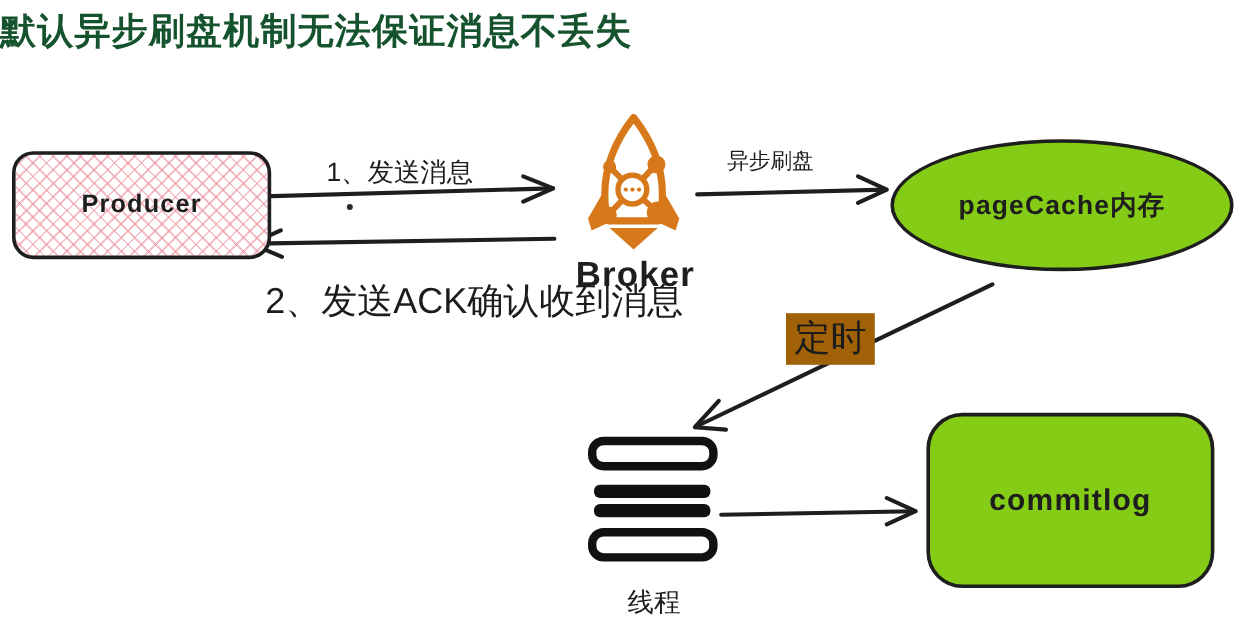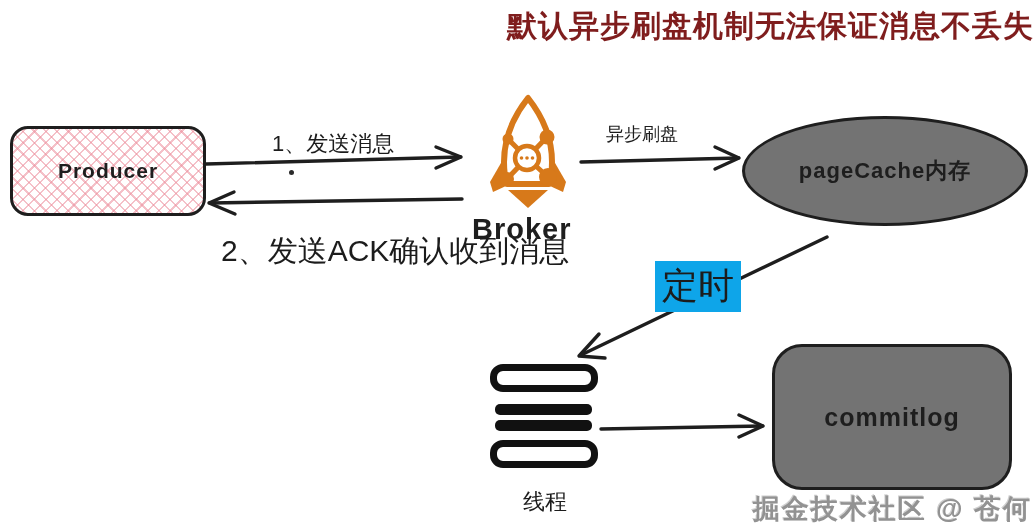--- a/index.html
+++ b/index.html
@@ -1,47 +1,47 @@
 <!DOCTYPE html>
 <html><head>
 <meta charset="utf-8">
 <style>
   html,body{margin:0;padding:0;background:#ffffff;}
   .canvas{
     position:relative;width:1034px;height:531px;background:#ffffff;
     font-family:"Liberation Sans","DejaVu Sans",sans-serif;overflow:hidden;
   }
   .title{
-    position:absolute;left:0;top:6px;width:1034px;margin:0;text-align:right;
-    font-size:30px;font-weight:700;color:#7f1d1d;letter-spacing:1px;
+    position:absolute;left:0;top:6px;width:1034px;margin:0;text-align:left;
+    font-size:30px;font-weight:700;color:#14532d;letter-spacing:1px;
   }
   .arrows{position:absolute;left:0;top:0;z-index:1;}
   .arrows path{stroke:#1e1e1e;stroke-width:3.4;fill:none;stroke-linecap:round;stroke-linejoin:round;}
   .node{
     position:absolute;border:3.4px solid #1e1e1e;box-sizing:border-box;
-    display:flex;align-items:center;justify-content:center;z-index:2;background:#737373;
+    display:flex;align-items:center;justify-content:center;z-index:2;background:#84cc16;
   }
   .hand{font-weight:600;color:#1e1e1e;letter-spacing:1px;}
   .producer{
-    left:10px;top:126px;width:196px;height:90px;border-radius:18px;
+    left:10px;top:126px;width:216px;height:90px;border-radius:18px;
     background-color:#fff;
     background-image:
       repeating-linear-gradient(45deg, rgba(236,142,156,0.55) 0 1.6px, transparent 1.6px 8px),
       repeating-linear-gradient(-45deg, rgba(236,142,156,0.55) 0 1.6px, transparent 1.6px 8px);
     font-size:21px;
   }
   .pagecache{left:742px;top:116px;width:286px;height:110px;border-radius:50%;font-size:22px;}
   .commitlog{left:772px;top:344px;width:240px;height:146px;border-radius:30px;font-size:25px;align-items:center;}
   .edge-label{position:absolute;z-index:2;font-weight:400;color:#1c1c1c;white-space:nowrap;}
   .send-label{left:272px;top:129px;font-size:22px;}
   .ack-label{left:221px;top:215px;font-size:30px;margin-top:16px;}
   .flush-label{left:606px;top:122px;font-size:18px;}
-  .timer-label{left:655px;top:261px;font-size:36px;background:#0ea5e9;padding:1px 7px;}
+  .timer-label{left:655px;top:261px;font-size:30px;background:#a16207;padding:1px 7px;}
   .thread-label{left:505px;top:487px;width:80px;text-align:center;font-size:22px;}
-  .broker-label{position:absolute;left:472px;top:213px;width:115px;text-align:left;
+  .broker-label{position:absolute;left:472px;top:213px;width:115px;text-align:center;
     font-size:29px;z-index:2;}
   .rocket{position:absolute;left:478px;top:94px;width:92px;height:116px;z-index:2;}
   .thread-icon{position:absolute;left:490px;top:364px;width:108px;height:104px;z-index:2;}
   .tbar-outline{position:absolute;left:0;width:108px;height:28px;border:7.5px solid #111;
     border-radius:13px;box-sizing:border-box;background:#fff;}
   .tbar-solid{position:absolute;left:5px;width:97px;height:11px;background:#111;border-radius:5px;}
   .stray-dot{position:absolute;left:289px;top:170px;width:5px;height:5px;background:#2a2a2a;
     border-radius:50%;z-index:2;}
   .watermark{
     position:absolute;right:2px;bottom:4px;z-index:3;font-size:27px;font-weight:700;
@@ -119,15 +119,14 @@
     <div class="tbar-solid" style="top:40px;"></div>
     <div class="tbar-solid" style="top:56px;"></div>
     <div class="tbar-outline" style="top:76px;"></div>
   </div>
   <span class="edge-label thread-label">线程</span>
 
   <div class="node commitlog">
     <span class="hand">commitlog</span>
   </div>
 
-  <span class="watermark">掘金技术社区 @ 苍何</span>
 
 </div>
 
 </body></html>

